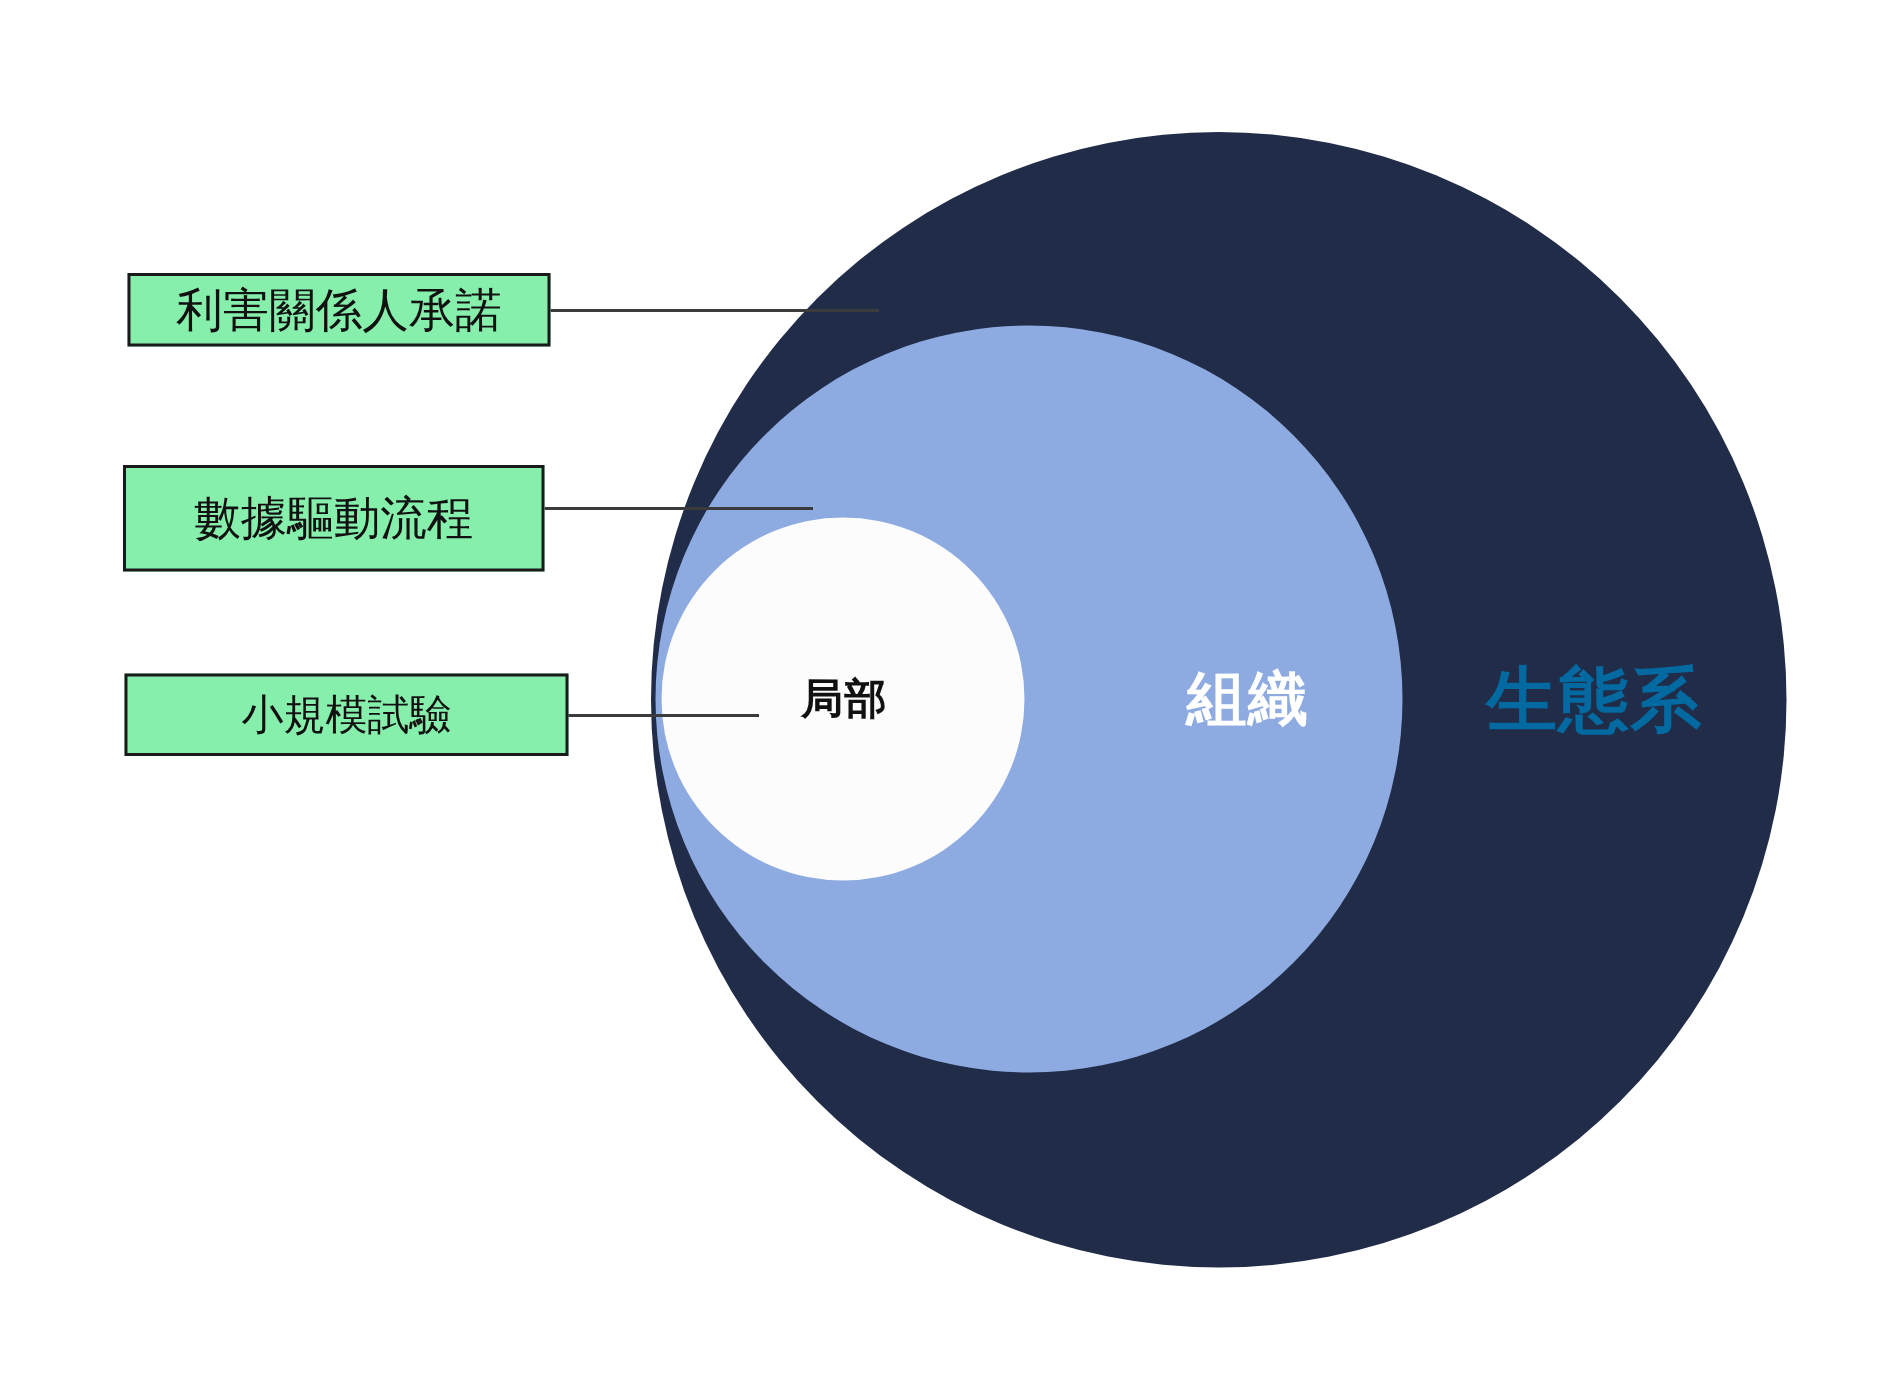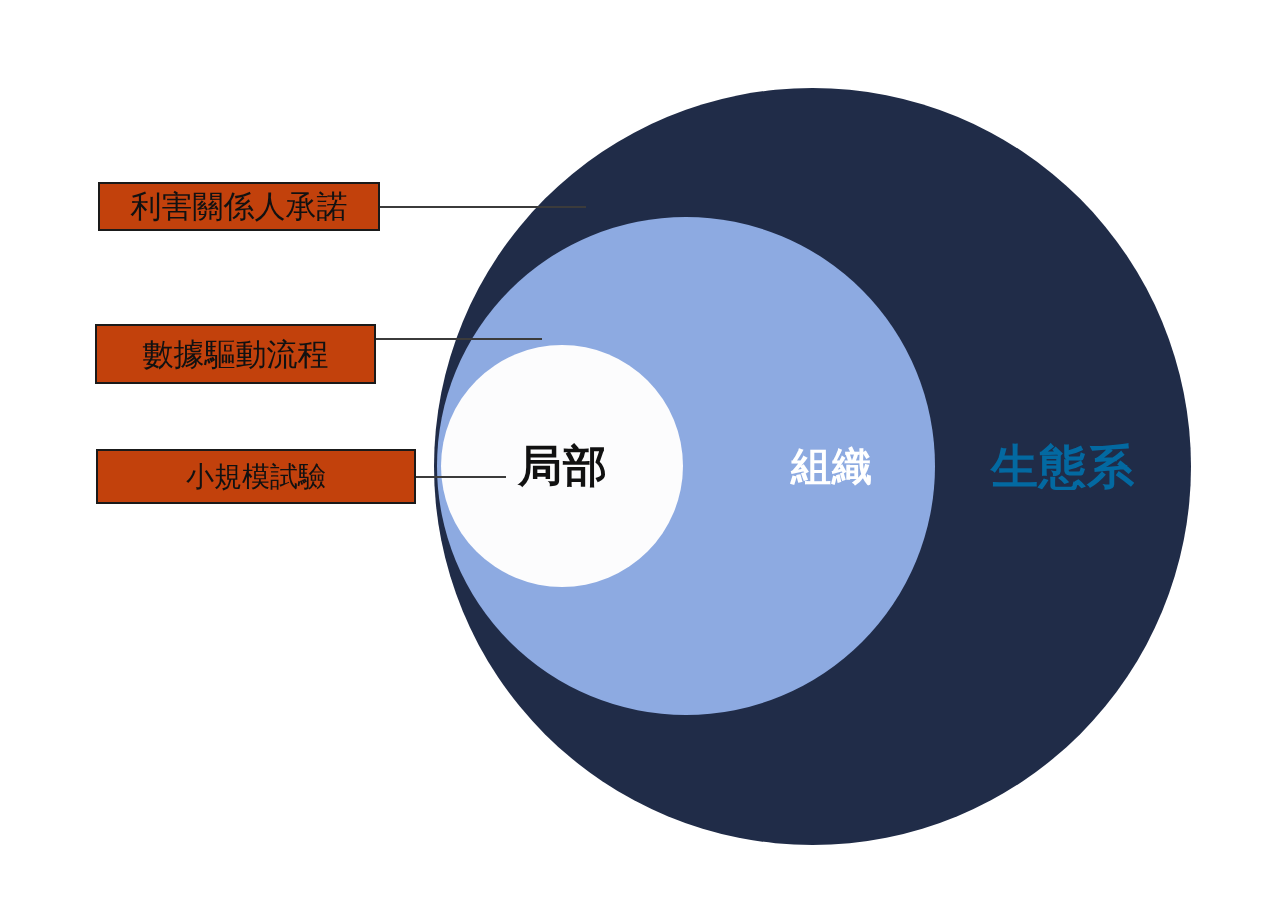--- a/index.html
+++ b/index.html
@@ -63,56 +63,55 @@
   }
   #label-organization {
     left: 832px;
     top: 466px;
     font-size: 40px;
     color: #ffffff;
   }
   #label-local {
     left: 563px;
     top: 466px;
-    font-size: 44px;
+    font-size: 28px;
     color: #111111;
   }
 
   
   .callout-box {
     position: absolute;
     box-sizing: border-box;
     border: 2px solid #1a1a1a;
-    background: #c2410c;
+    background: #86efac;
     display: flex;
     align-items: center;
     justify-content: center;
     color: #111111;
     line-height: 1;
     white-space: nowrap;
-    margin-left: 13px;
   }
   #callout-box-0 {
     left: 85px;
     top: 182px;
     width: 282px;
     height: 49px;
     font-size: 31px;
   }
   #callout-box-1 {
     left: 82px;
-    top: 324px;
+    top: 310px;
     width: 281px;
-    height: 60px;
+    height: 71px;
     font-size: 31px;
   }
   #callout-box-2 {
     left: 83px;
     top: 449px;
-    width: 320px;
+    width: 296px;
     height: 55px;
     font-size: 28px;
   }
 
   
   .connector {
     position: absolute;
     height: 2px;
     background: #3b3b3b;
   }

